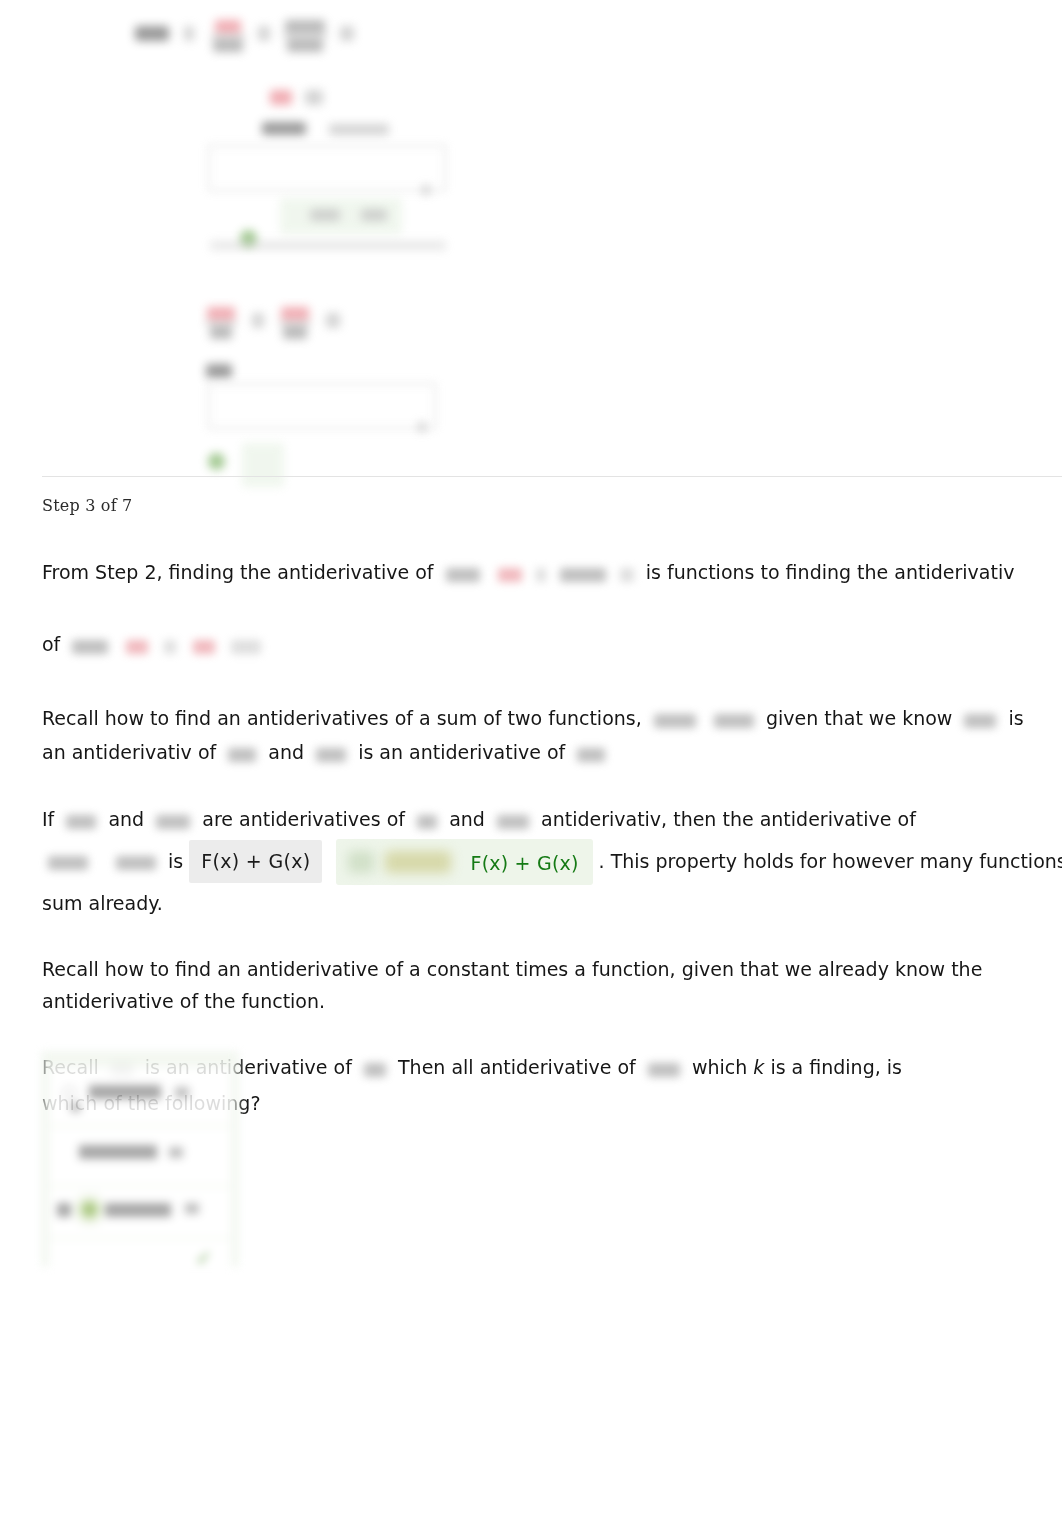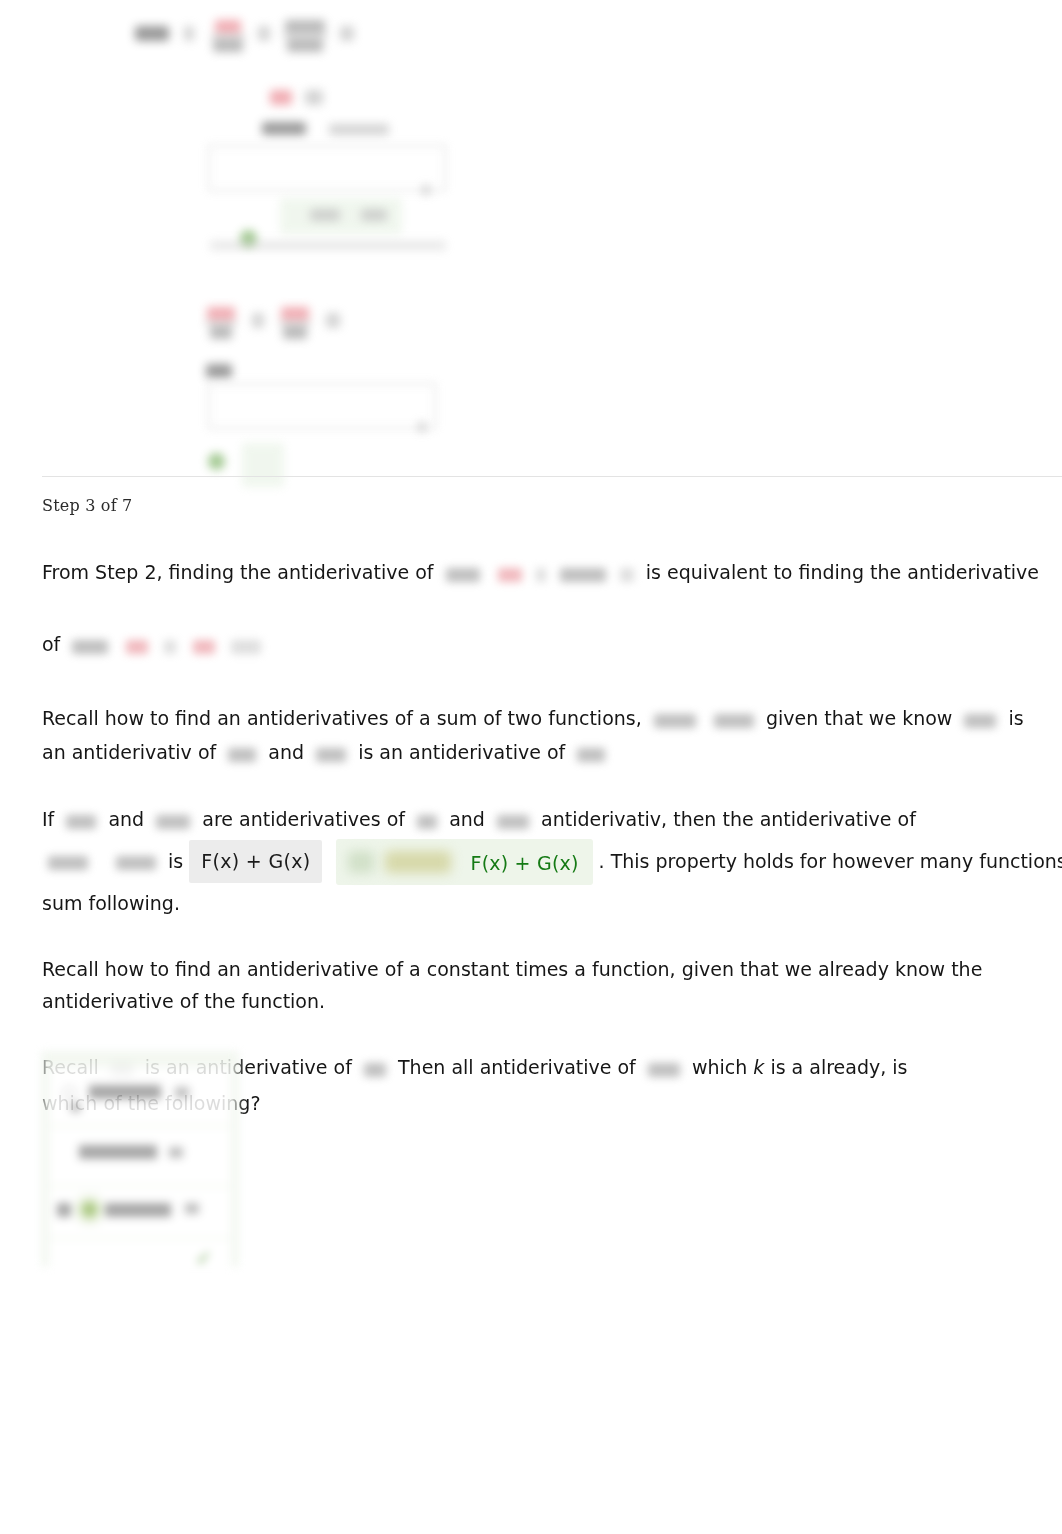--- a/index.html
+++ b/index.html
@@ -334,21 +334,21 @@
     <span>From Step 2, finding the antiderivative of</span>
     <span class="inl">
       <span class="bar1" style="width:34px;"></span>
     </span>
     <span class="inl">
       <span class="bar1 pink" style="width:24px;"></span>
       <span class="bar1" style="width:10px; margin-left:8px; background:#c2c2c2;"></span>
       <span class="bar1" style="width:46px; margin-left:8px;"></span>
       <span class="bar1" style="width:14px; margin-left:8px; background:#c2c2c2;"></span>
     </span>
-    <span>is equivalent to finding the antiderivative</span>
+    <span>is functions to finding the antiderivativ</span>
   </div>
 
   <div class="para para-tall" style="margin-top:-18px;">
     <span>of</span>
     <span class="inl">
       <span class="bar1" style="width:36px;"></span>
     </span>
     <span class="inl">
       <span class="bar1 pink" style="width:22px;"></span>
       <span class="bar1" style="width:12px; margin-left:10px; background:#c4c4c4;"></span>
@@ -395,38 +395,38 @@
     <span class="answer-chip">F(x) + G(x)</span>
     <span class="correct-band">
       <span class="blob small"></span>
       <span class="blob"></span>
       <span class="correct-text">F(x) + G(x)</span>
     </span>
     <span>. This property holds for however many functions we</span>
   </div>
 
   <div class="para" style="margin-top:-24px;">
-    <span>sum following.</span>
+    <span>sum already.</span>
   </div>
 
   <div class="para wrap" style="margin-top:34px;">
     <span>Recall how to find an antiderivative of a constant times a function, given that we already know the</span>
     <span>antiderivative of the function.</span>
   </div>
 
   <div class="para" style="margin-top:34px;">
     <span>Recall</span>
     <span class="inl"><span class="bar1" style="width:22px;"></span></span>
     <span>is an antiderivative of</span>
     <span class="inl"><span class="bar1" style="width:22px;"></span></span>
     <span>Then all antiderivative of</span>
     <span class="inl"><span class="bar1" style="width:32px;"></span></span>
     <span>which</span>
     <em class="var">k</em>
-    <span>is a already, is</span>
+    <span>is a finding, is</span>
   </div>
   <div class="para" style="margin-top:-24px;">
     <span>which of the following?</span>
   </div>
 </div>
 
 <div id="choices-panel">
 
   <div class="choice-row" style="margin-top:6px;">
     <span class="choice-radio"></span>

